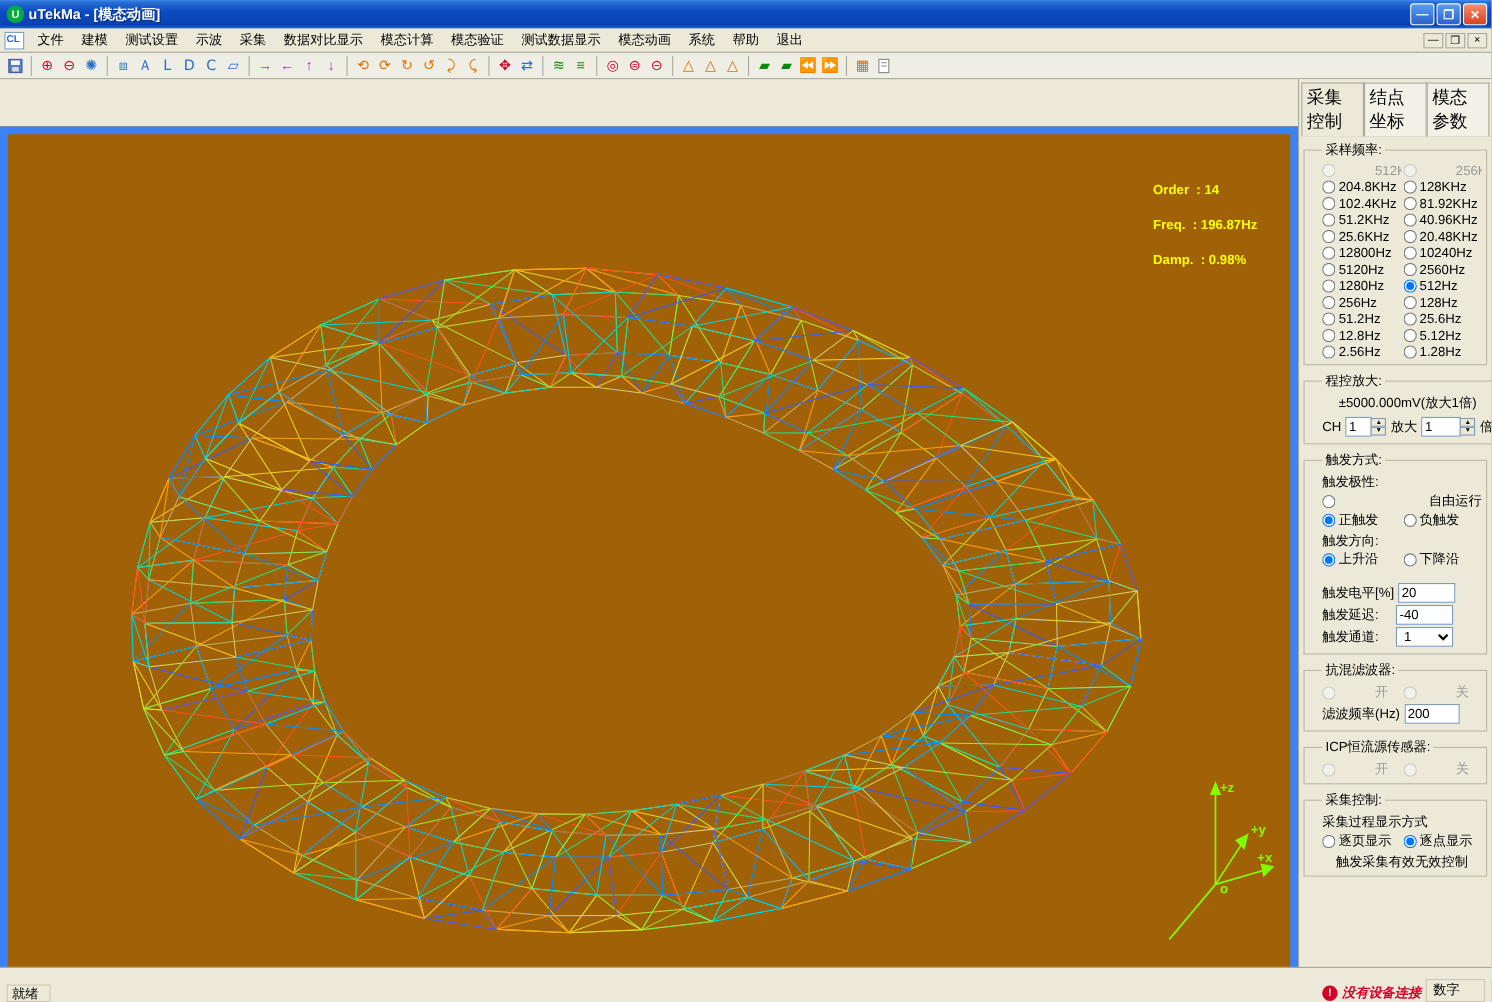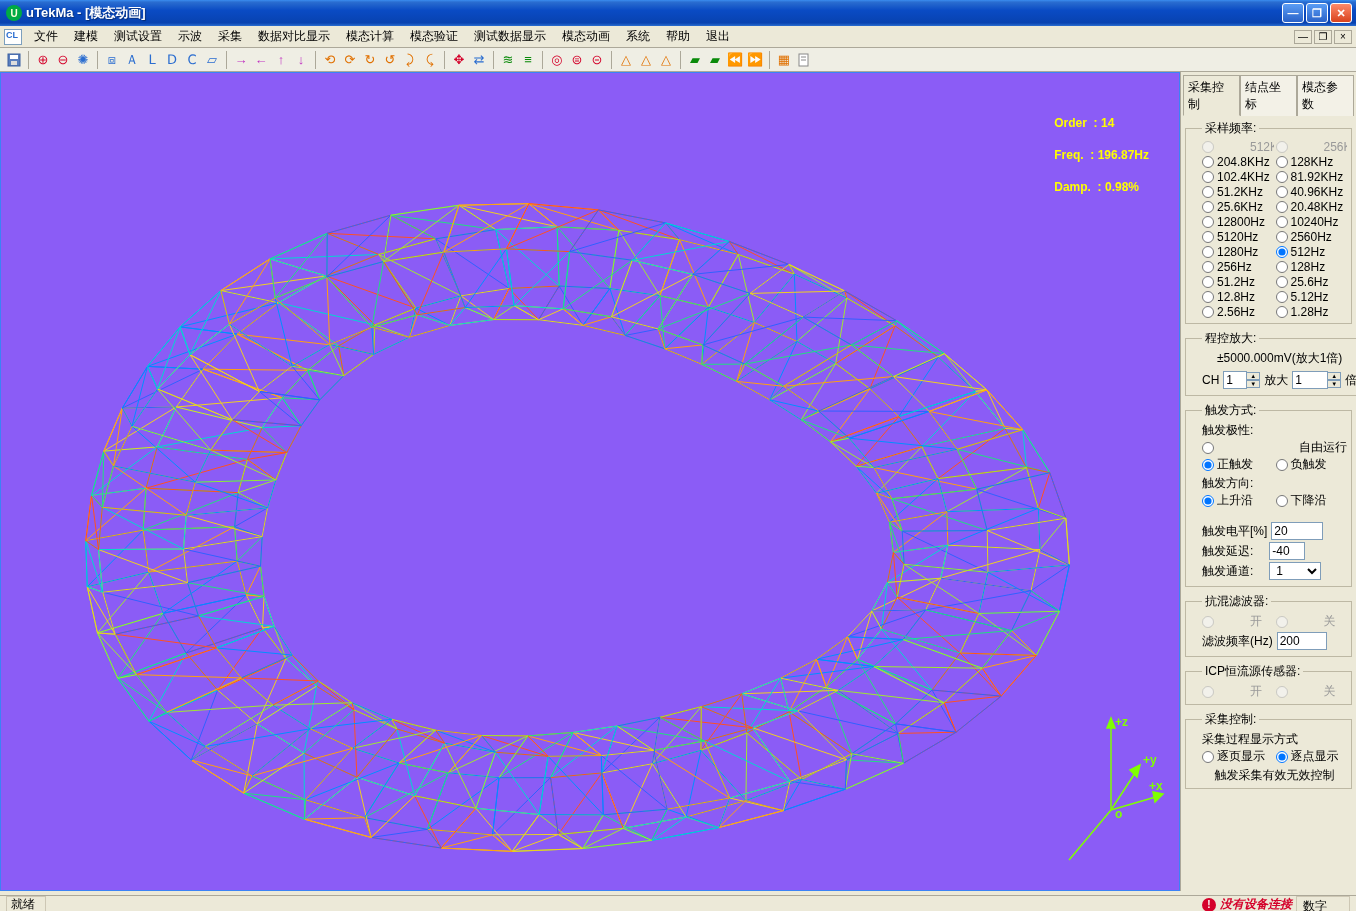--- a/index.html
+++ b/index.html
@@ -25,43 +25,43 @@
 .menubar .menu-item { padding: 2px 8px; cursor: default; }
 .mdi-btns { margin-left:auto; display:flex; gap:2px; padding-right:4px;}
 .mdi-btns span { width:18px; height:14px; border:1px solid #aca899; background:#ece9d8; display:flex;align-items:center;justify-content:center; font-size:10px;}
 
 .toolbar { height: 24px; background: #efeee4; border-bottom: 1px solid #aca899; display: flex; align-items: center; gap:0; padding: 0 4px; }
 .toolbar .sep { width: 1px; height: 18px; background: #aca899; margin: 0 4px; }
 .tbtn { width: 20px; height: 20px; display: flex; align-items: center; justify-content: center; font-size: 13px; }
 .tbtn svg { width:16px; height:16px; }
 
 .workarea { position: absolute; top: 72px; left: 0; right: 0; bottom: 20px; display: flex; }
-.viewport { flex: 1; background: #8b5cf6; border: 1px solid #3b82f6; position: relative; overflow: hidden; }
+.viewport { flex: 1; background: #a16207; border: 7px solid #3b82f6; position: relative; overflow: hidden; margin-top: 43px; }
 .viewport .overlay { position: absolute; top: 34px; right: 30px; color: #ffff00; font-family: "Tahoma", monospace; font-size: 14px; font-weight:bold; text-align: left; line-height: 32px; }
 .viewport .overlay .row { white-space: pre; }
 .axis { position: absolute; right: 14px; bottom: 16px; width: 140px; height: 160px; }
 .axis text { font-size: 12px; font-weight: bold; fill:#7fff00; }
 
 .sidepanel { width: 176px; background: #ece9d8; border-left: 1px solid #aca899; display: flex; flex-direction: column; padding: 2px 2px 0 2px; overflow: hidden;}
 .tabs { display: flex; border-bottom: 1px solid #aca899; }
-.tab { padding: 3px 4px 2px 4px; border: 1px solid #aca899; border-bottom: none; background: #f3f1e7; margin-right: 0px; font-size:12px; position:relative; top:1px;}
+.tab { padding: 3px 4px 2px 4px; border: 1px solid #aca899; border-bottom: none; background: #f3f1e7; margin-right: 0px; font-size:16px; position:relative; top:1px;}
 .tab.active { background: #ece9d8; border-bottom: 1px solid #ece9d8; }
 fieldset { border: 1px solid #bdb8a4; margin: 4px 2px 2px 2px; padding: 3px 4px 4px 16px; }
 legend { padding: 0 3px; font-size: 12px; }
 .radio-grid { display: grid; grid-template-columns: 1fr 1fr; gap: 1px 2px; }
 .radio-item { display: flex; align-items: center; gap: 3px; font-size: 12px; white-space: nowrap; overflow:hidden;}
 .radio-item input { margin:0; width:12px; height:12px;}
 .radio-item.disabled { color: #999; gap: 36px; }
 .ctrl-row { display: flex; align-items: center; gap: 4px; margin: 2px 0; font-size: 12px; white-space:nowrap;}
 .ctrl-row input[type=text], .ctrl-row select { border: 1px solid #7f9db9; font-size: 12px; height: 18px; padding: 0 2px; background:#fff;}
 .spin { display:inline-flex; align-items:center;}
 .spin .btns { display:flex; flex-direction:column; margin-left:-1px;}
 .spin .btns span { width:14px; height:8px; border:1px solid #7f9db9; background:#ece9d8; font-size:6px; line-height:6px; text-align:center;}
 
-.statusbar { position: absolute; left: 0; right: 0; bottom: 0; height: 16px; background: #ece9d8; border-top: 1px solid #aca899; display: flex; align-items: flex-start; padding: 0 6px; }
+.statusbar { position: absolute; left: 0; right: 0; bottom: 0; height: 32px; background: #ece9d8; border-top: 1px solid #aca899; display: flex; align-items: flex-end; padding: 0 6px; }
 .statusbar .cell { border: 1px solid #cdc7b4; padding: 1px 10px 1px 4px; height: 16px; line-height:13px;}
 .statusbar .spacer { flex: 1; }
 .statusbar .warn { color: #d4002a; font-weight: bold; font-style: italic; display:flex; align-items:center; gap:4px;}
 .statusbar .warn-ico { width:14px;height:14px; background:#d4002a; border-radius:50%; color:#fff; display:inline-flex;align-items:center;justify-content:center; font-size:10px; font-style:normal;}
 .statusbar .end { border:1px solid #cdc7b4; padding:1px 22px 1px 6px; margin-left:4px;}
 </style>
 </head>
 <body>
 
 <div class="titlebar">
@@ -883,21 +883,21 @@
             <input type="radio" style="">
             <span>下降沿</span>
           </label>
       </div>
       <div class="ctrl-row" style="margin-top:13px">
           <span>触发电平[%]</span>
           <input type="text" style="width: 52px;" value="20">
         </div>
       <div class="ctrl-row">
           <span>触发延迟:</span>
-          <input type="text" style="width: 36px; margin-left: 12px;" value="-40">
+          <input type="text" style="width: 52px; margin-left: 12px;" value="-40">
         </div>
       <div class="ctrl-row">
           <span>触发通道:</span>
           <select style="width:52px;margin-left:12px"><option>1</option></select>
         </div>
     </fieldset>
 
     <fieldset>
       <legend>抗混滤波器:</legend>
       <div class="radio-grid">

